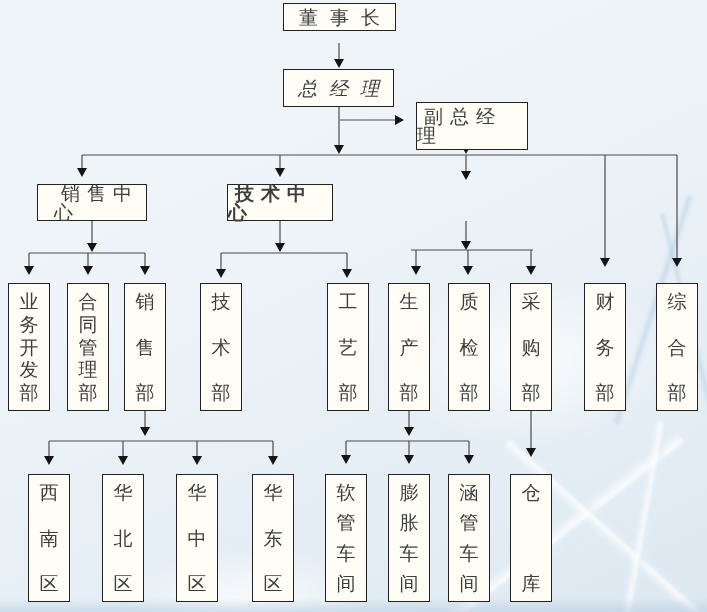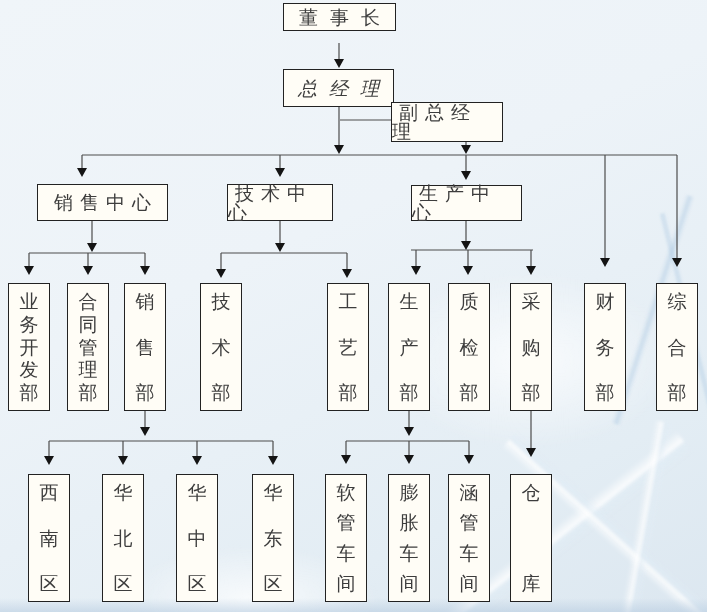--- a/index.html
+++ b/index.html
@@ -115,25 +115,24 @@
       M409 436 l-5 -9 h10 z
       M346 464 l-5 -9 h10 z
       M409 464 l-5 -9 h10 z
       M469 464 l-5 -9 h10 z
       M531 457 l-5 -9 h10 z
     "></path>
   </svg>
 
   <div class="box h" style="left:283px;top:3px;width:113px;height:28px;">董 事 长</div>
   <div class="box h" style="left:283px;top:69px;width:111px;height:38px;font-style:italic;">总 经 理</div>
-  <div class="box h4" style="left:391px;top:102px;width:112px;height:40px;">副总经理</div>
-
-  <div class="box h4" style="left:37px;top:184px;width:131px;height:37px;">销售中心</div>
-  <div class="box h4" style="left:227px;top:184px;width:106px;height:37px;">技术中心</div>
-  <div class="box h4" style="left:411px;top:185px;width:111px;height:36px;">生产中心</div>
+  <div class="box h4" style="left:416px;top:102px;width:112px;height:48px;">副总经理</div>
+
+  <div class="box h4" style="left:37px;top:184px;width:110px;height:37px;padding-left:16px;">销售中心</div>
+  <div class="box h4" style="left:227px;top:184px;width:106px;height:37px;font-weight:bold;">技术中心</div>
 
   <div class="box v" style="left:8px;top:283px;width:42px;height:128px;">
       <span>业</span>
       <span>务</span>
       <span>开</span>
       <span>发</span>
       <span>部</span>
     </div>
   <div class="box v" style="left:67px;top:283px;width:42px;height:128px;">
       <span>合</span>

